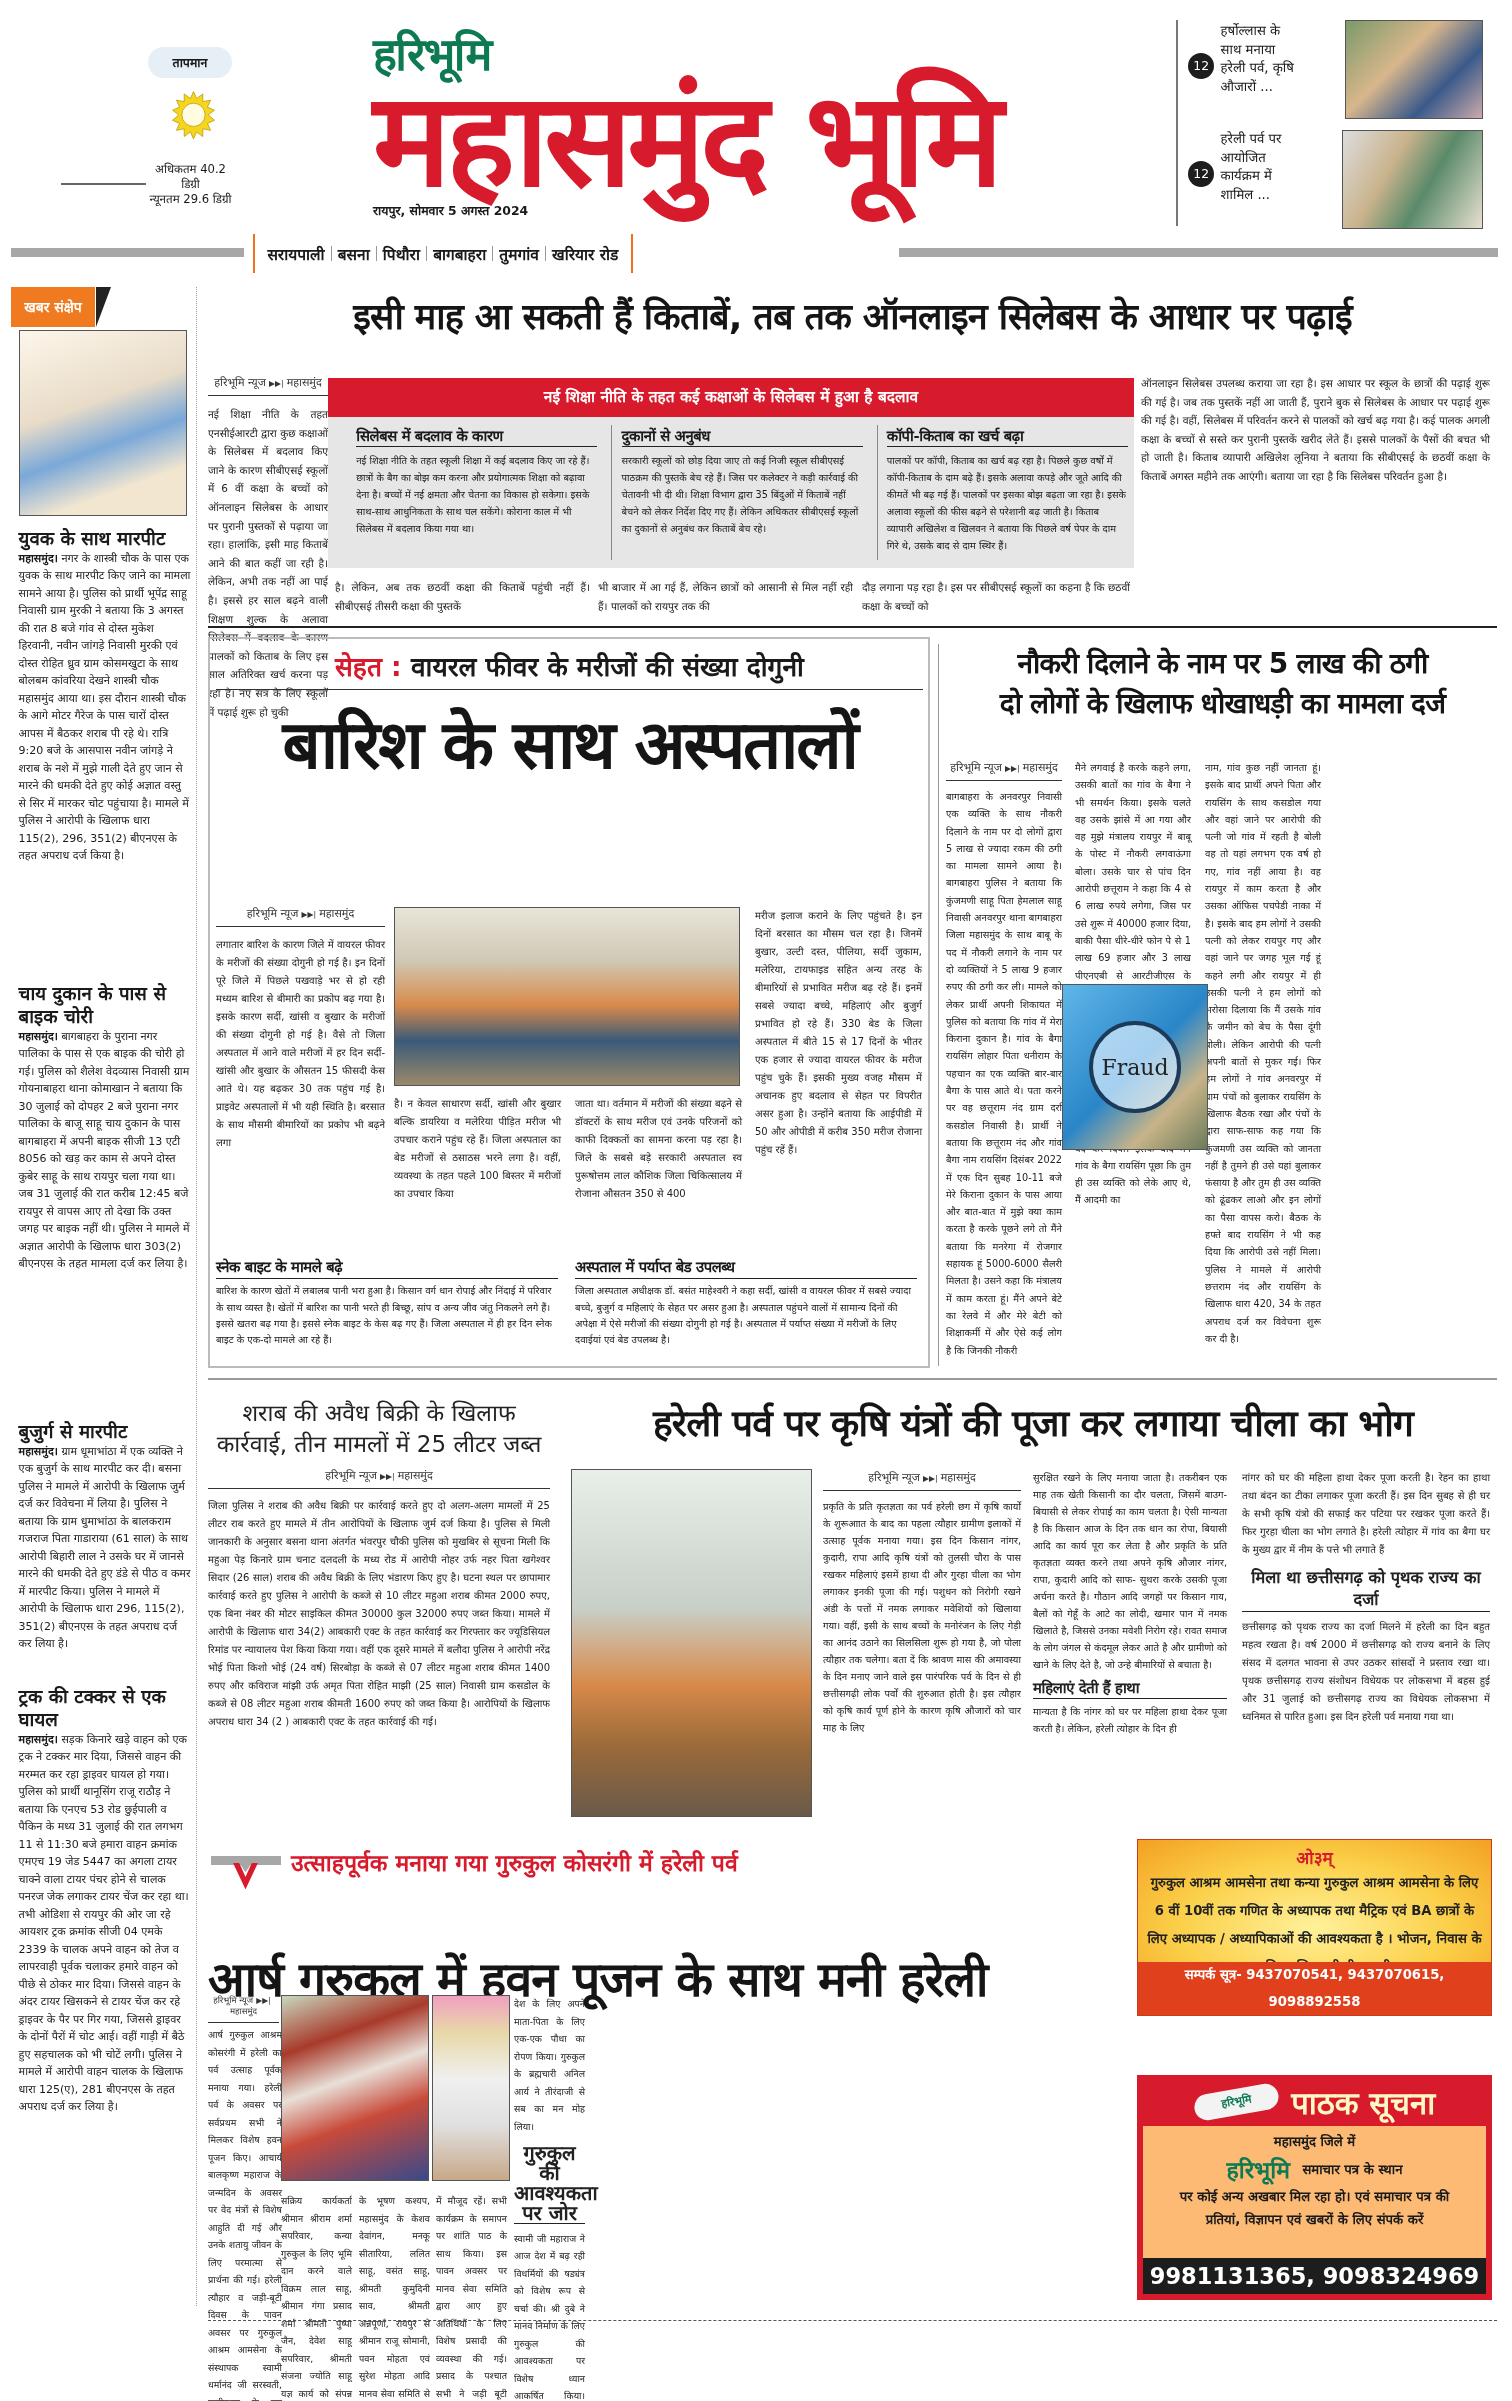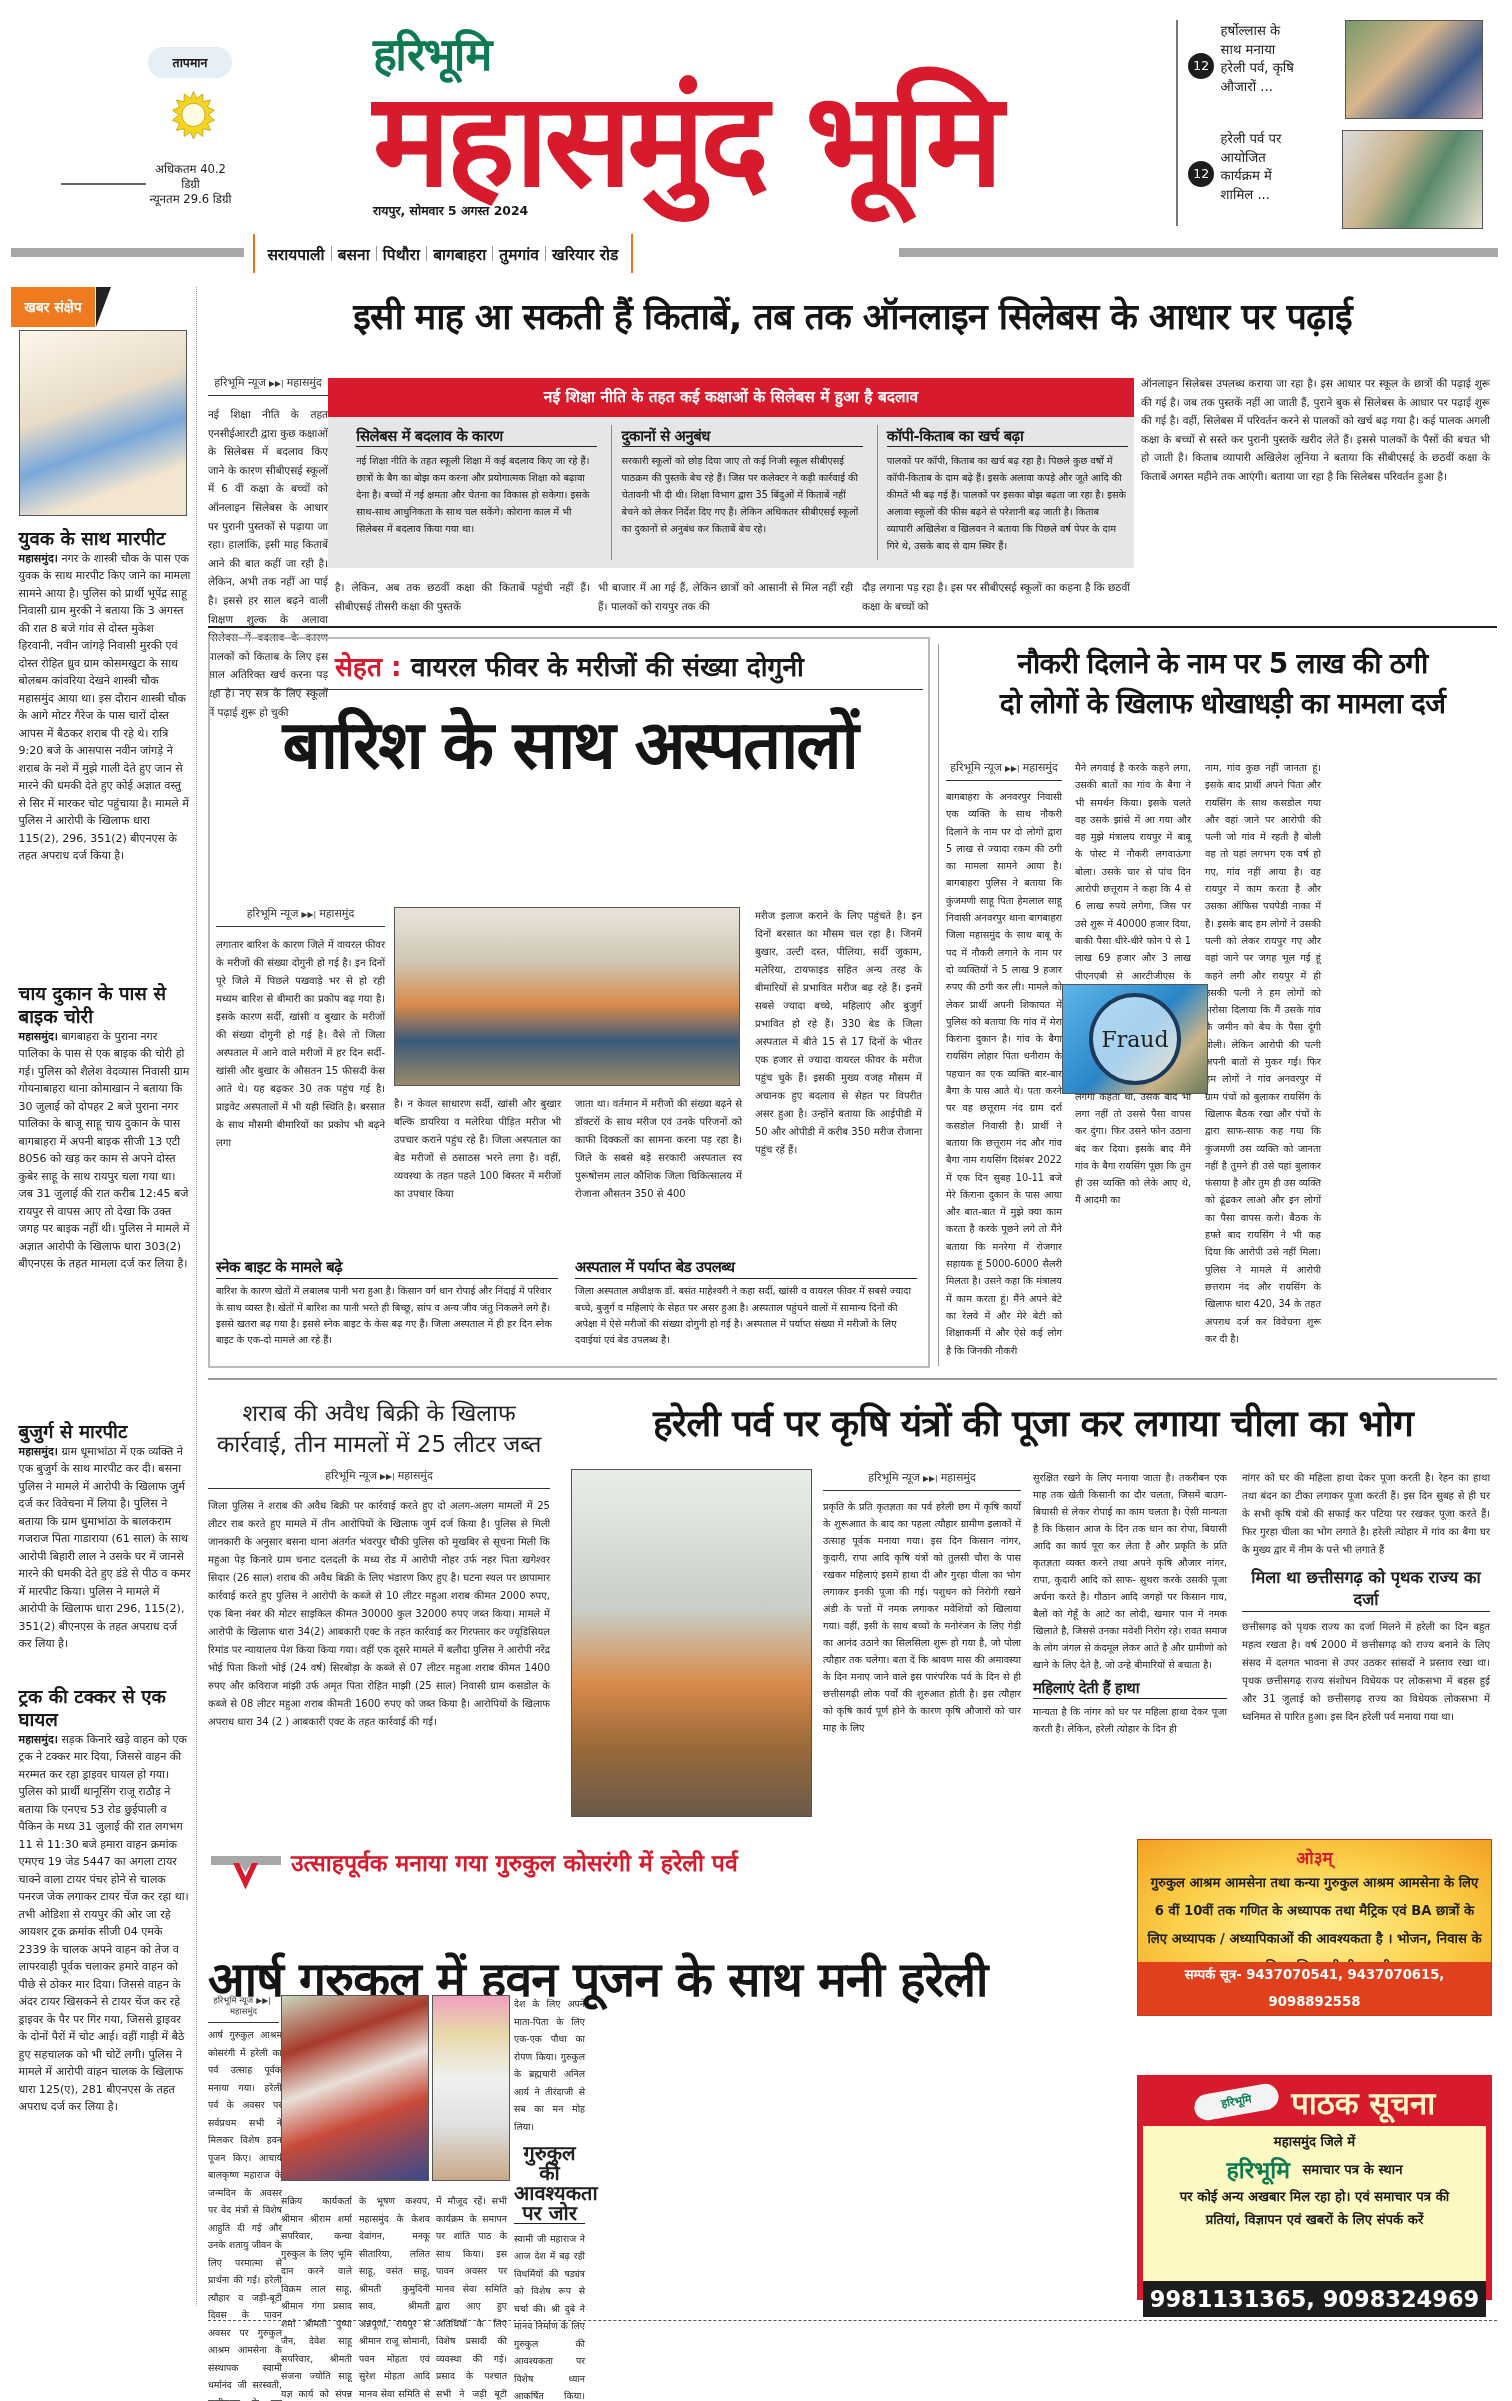--- a/index.html
+++ b/index.html
@@ -164,21 +164,21 @@
 <div class="abs hd" style="left:947px;top:644px;width:551px;text-align:center;font-size:28px;line-height:40px;">
   <div>नौकरी दिलाने के नाम पर 5 लाख की ठगी</div>
   <div>दो लोगों के खिलाफ धोखाधड़ी का मामला दर्ज</div>
 </div>
 <div class="col" style="left:946px;top:759px;width:116px;">
   <div class="byline"><span>हरिभूमि न्यूज</span><span class="arr">▶▶|</span><span>महासमुंद</span></div>
 </div>
 <div class="col txt" style="left:946px;top:788px;width:116px;font-size:9.7px;line-height:17.3px;">बागबाहरा के अनवरपुर निवासी एक व्यक्ति के साथ नौकरी दिलाने के नाम पर दो लोगों द्वारा 5 लाख से ज्यादा रकम की ठगी का मामला सामने आया है। बागबाहरा पुलिस ने बताया कि कुंजमणी साहू पिता हेमलाल साहू निवासी अनवरपुर थाना बागबाहरा जिला महासमुंद के साथ बाबू के पद में नौकरी लगाने के नाम पर दो व्यक्तियों ने 5 लाख 9 हजार रुपए की ठगी कर ली। मामले को लेकर प्रार्थी अपनी शिकायत में पुलिस को बताया कि गांव में मेरा किराना दुकान है। गांव के बैगा रायसिंग लोहार पिता धनीराम के पहचान का एक व्यक्ति बार-बार बैगा के पास आते थे। पता करने पर वह छत्तूराम नंद ग्राम दर्रा कसडोल निवासी है। प्रार्थी ने बताया कि छत्तूराम नंद और गांव बैगा नाम रायसिंग दिसंबर 2022 में एक दिन सुबह 10-11 बजे मेरे किराना दुकान के पास आया और बात-बात में मुझे क्या काम करता है करके पूछने लगे तो मैंने बताया कि मनरेगा में रोजगार सहायक हूं 5000-6000 सैलरी मिलता है। उसने कहा कि मंत्रालय में काम करता हूं। मैंने अपने बेटे का रेलवे में और मेरे बेटी को शिक्षाकर्मी में और ऐसे कई लोग है कि जिनकी नौकरी</div>
 <div class="col txt" style="left:1075px;top:759px;width:116px;font-size:9.7px;line-height:17.3px;">मैने लगवाई है करके कहने लगा, उसकी बातों का गांव के बैगा ने भी समर्थन किया। इसके चलते वह उसके झांसे में आ गया और वह मुझे मंत्रालय रायपुर में बाबू के पोस्ट में नौकरी लगवाऊंगा बोला। उसके चार से पांच दिन आरोपी छत्तूराम ने कहा कि 4 से 6 लाख रुपये लगेगा, जिस पर उसे शुरू में 40000 हजार दिया, बाकी पैसा धीरे-धीरे फोन पे से 1 लाख 69 हजार और 3 लाख पीएनएबी से आरटीजीएस के माध्यम उसके खाते में भेजे। इस तरह कुल पांच लाख दिये। पैसा देने के बाद भी नौकरी नहीं लगा। लगभग छह माह बाद पूछने पर आरोपी कहता था 15 दिन के बाद लगेगा, 1 महीने के बाद लगेगा कहता था, उसके बाद भी लगा नहीं तो उससे पैसा वापस कर दुंगा। फिर उसने फोन उठाना बंद कर दिया। इसके बाद मैंने गांव के बैगा रायसिंग पूछा कि तुम ही उस व्यक्ति को लेके आए थे, मैं आदमी का</div>
 <div class="col txt" style="left:1205px;top:759px;width:116px;font-size:9.7px;line-height:17.3px;">नाम, गांव कुछ नहीं जानता हूं। इसके बाद प्रार्थी अपने पिता और रायसिंग के साथ कसडोल गया और वहां जाने पर आरोपी की पत्नी जो गांव में रहती है बोली वह तो यहां लगभग एक वर्ष हो गए, गांव नहीं आया है। वह रायपुर में काम करता है और उसका ऑफिस पचपेडी नाका में है। इसके बाद हम लोगों ने उसकी पत्नी को लेकर रायपुर गए और वहां जाने पर जगह भूल गई हूं कहने लगी और रायपुर में ही उसकी पत्नी ने हम लोगों को भरोसा दिलाया कि मैं उसके गांव के जमीन को बेच के पैसा दूंगी बोली। लेकिन आरोपी की पत्नी अपनी बातों से मुकर गई। फिर हम लोगों ने गांव अनवरपुर में ग्राम पंचों को बुलाकर रायसिंग के खिलाफ बैठक रखा और पंचों के द्वारा साफ-साफ कह गया कि कुंजमणी उस व्यक्ति को जानता नहीं है तुमने ही उसे यहां बुलाकर फंसाया है और तुम ही उस व्यक्ति को ढूंढकर लाओ और इन लोगों का पैसा वापस करो। बैठक के हफ्ते बाद रायसिंग ने भी कह दिया कि आरोपी उसे नहीं मिला। पुलिस ने मामले में आरोपी छत्तराम नंद और रायसिंग के खिलाफ धारा 420, 34 के तहत अपराध दर्ज कर विवेचना शुरू कर दी है।</div>
-<div class="photo" style="left:1062px;top:984px;width:146px;height:110px;background:linear-gradient(135deg,#5fb6e8,#2a86c8 50%,#c8b488 75%,#6a7a5a);display:flex;align-items:center;justify-content:center;">
+<div class="photo" style="left:1062px;top:984px;width:146px;height:166px;background:linear-gradient(135deg,#5fb6e8,#2a86c8 50%,#c8b488 75%,#6a7a5a);display:flex;align-items:center;justify-content:center;">
   <div style="width:92px;height:92px;border-radius:50%;border:4.7px solid #1c3a5a;background:rgba(220,240,255,0.7);display:flex;align-items:center;justify-content:center;font-family:'DejaVu Serif',serif;font-size:22px;color:#222;">Fraud</div>
 </div>
 
 <div class="abs" style="left:208px;top:1378px;width:1289px;height:2.3px;background:#999;"></div>
 <div class="abs" style="left:208px;top:1398px;width:342px;text-align:center;font-size:23px;line-height:31px;color:#222;">शराब की अवैध बिक्री के खिलाफ कार्रवाई, तीन मामलों में 25 लीटर जब्त</div>
 <div class="col" style="left:208px;top:1467px;width:342px;">
   <div class="byline"><span>हरिभूमि न्यूज</span><span class="arr">▶▶|</span><span>महासमुंद</span></div>
 </div>
 <div class="col txt" style="left:208px;top:1497px;width:342px;font-size:10px;line-height:18px;">जिला पुलिस ने शराब की अवैध बिक्री पर कार्रवाई करते हुए दो अलग-अलग मामलों में 25 लीटर राब करते हुए मामले में तीन आरोपियों के खिलाफ जुर्म दर्ज किया है। पुलिस से मिली जानकारी के अनुसार बसना थाना अंतर्गत भंवरपुर चौकी पुलिस को मुखबिर से सूचना मिली कि महुआ पेड़ किनारे ग्राम चनाट दलदली के मध्य रोड में आरोपी नोहर उर्फ नहर पिता खगेश्वर सिदार (26 साल) शराब की अवैध बिक्री के लिए भंडारण किए हुए है। घटना स्थल पर छापामार कार्रवाई करते हुए पुलिस ने आरोपी के कब्जे से 10 लीटर महुआ शराब कीमत 2000 रुपए, एक बिना नंबर की मोटर साइकिल कीमत 30000 कुल 32000 रुपए जब्त किया। मामले में आरोपी के खिलाफ धारा 34(2) आबकारी एक्ट के तहत कार्रवाई कर गिरफ्तार कर ज्यूडिसियल रिमांड पर न्यायालय पेश किया किया गया। वहीं एक दूसरे मामले में बलौदा पुलिस ने आरोपी नरेंद्र भोई पिता किशो भोई (24 वर्ष) सिरबोड़ा के कब्जे से 07 लीटर महुआ शराब कीमत 1400 रुपए और कविराज मांझी उर्फ अमृत पिता रोहित माझी (25 साल) निवासी ग्राम कसडोल के कब्जे से 08 लीटर महुआ शराब कीमती 1600 रुपए को जब्त किया है। आरोपियों के खिलाफ अपराध धारा 34 (2 ) आबकारी एक्ट के तहत कार्रवाई की गई।</div>
 
@@ -227,21 +227,21 @@
   <div style="font-size:13.2px;line-height:28px;font-weight:bold;padding:0 7.8px;color:#222;">गुरुकुल आश्रम आमसेना तथा कन्या गुरुकुल आश्रम आमसेना के लिए 6 वीं 10वीं तक गणित के अध्यापक तथा मैट्रिक एवं BA छात्रों के लिए अध्यापक / अध्यापिकाओं की आवश्यकता है । भोजन, निवास के साथ उचित दक्षिणा भी दी जाएगी।</div>
   <div style="color:#d81b2c;font-size:18px;font-weight:bold;-webkit-text-stroke:0.4px #fff;">संचालक-गुरुकुल आश्रम आमसेना</div>
   <div style="position:absolute;left:0;right:0;bottom:0;background:#e0401c;color:#fff;font-size:13.2px;font-weight:bold;line-height:26.4px;">सम्पर्क सूत्र- 9437070541, 9437070615, 9098892558</div>
 </div>
 
 <div class="abs" id="ad-reader">
   <div style="height:48px;display:flex;align-items:center;justify-content:center;gap:12.4px;">
     <div style="width:85px;height:26.4px;background:#f3f3f3;border-radius:13.2px;transform:rotate(-10deg);color:#0e7a52;font-weight:bold;font-size:11px;text-align:center;line-height:26.4px;">हरिभूमि</div>
     <div style="color:#fef9c3;font-size:31px;font-weight:bold;">पाठक सूचना</div>
   </div>
-  <div style="background:#fef9c3;margin:0 3.1px;height:155px;text-align:center;padding-top:6.2px;">
+  <div style="background:#fdba74;margin:0 3.1px;height:132px;text-align:center;padding-top:6.2px;">
     <div style="font-size:13.2px;font-weight:bold;">महासमुंद जिले में</div>
     <div style="display:flex;align-items:center;justify-content:center;gap:12.4px;margin-top:3.1px;">
       <span style="color:#0e7a52;font-size:23px;font-weight:bold;">हरिभूमि</span>
       <span style="font-size:13.2px;font-weight:bold;">समाचार पत्र के स्थान</span>
     </div>
     <div style="font-size:13.2px;font-weight:bold;line-height:23px;padding:0 29px;">पर कोई अन्य अखबार मिल रहा हो। एवं समाचार पत्र की प्रतियां, विज्ञापन एवं खबरों के लिए संपर्क करें</div>
   </div>
   <div style="background:#1d1d1d;margin:0 3.1px 3.1px;height:36px;color:#fff;font-size:22.5px;font-weight:bold;text-align:center;line-height:36px;">9981131365, 9098324969</div>
 </div>
 

